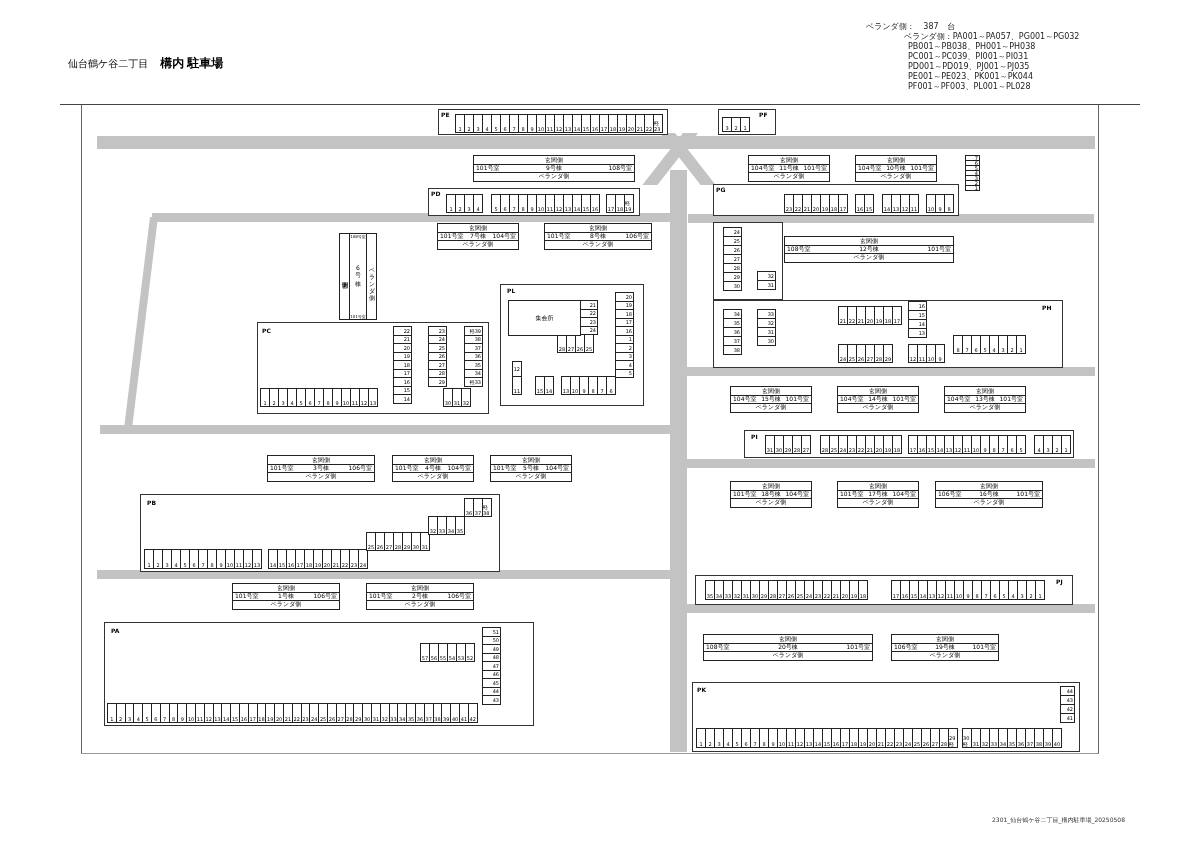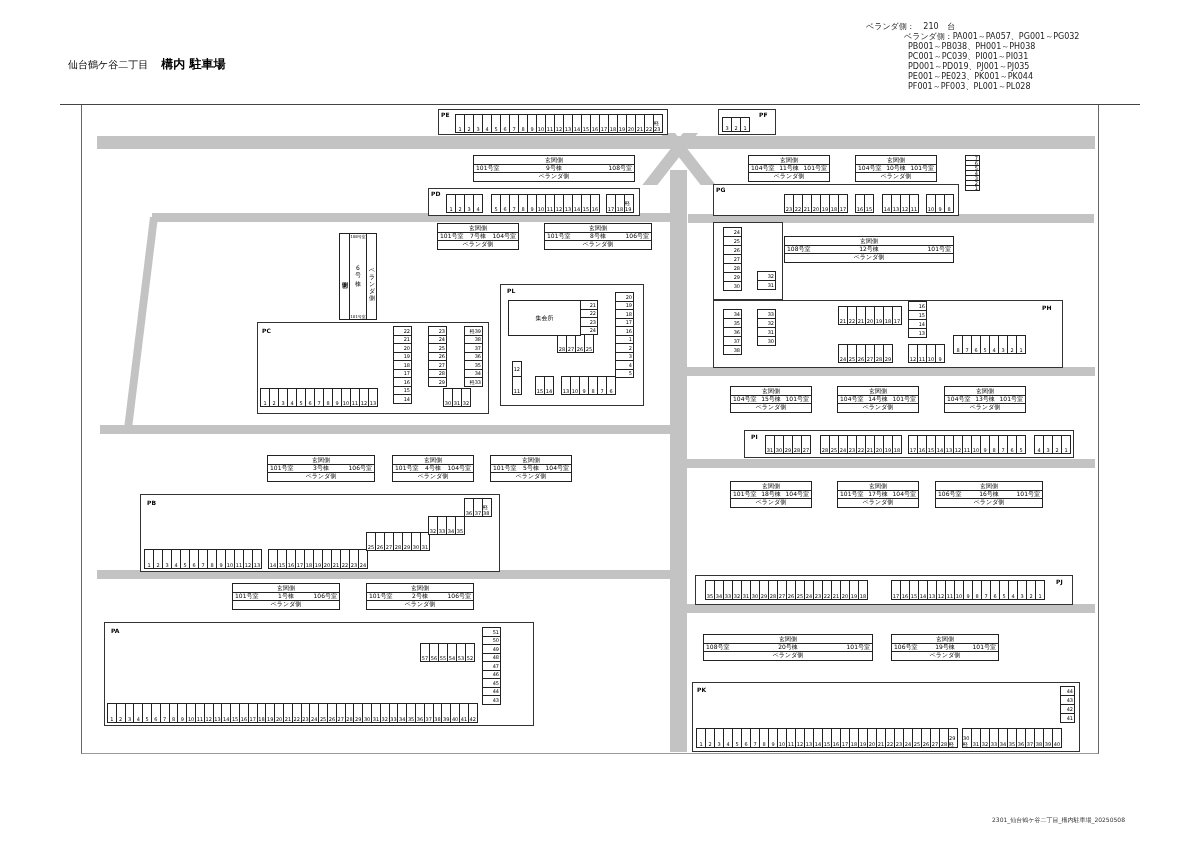--- a/index.html
+++ b/index.html
@@ -24,29 +24,29 @@
   .footer{font-size:6px;color:#333;}
   .hall{position:absolute;border:1px solid #222;background:#fff;font-size:6px;display:flex;align-items:center;justify-content:center;}
   .vbldg{position:absolute;border:1px solid #222;background:#fff;font-size:6px;display:flex;}
   .vbldg .col{display:flex;flex-direction:column;align-items:center;justify-content:center;writing-mode:vertical-rl;border-right:1px solid #222;}
   .vbldg .col:last-child{border-right:none;}
   .vbldg .mid{justify-content:space-between;writing-mode:horizontal-tb;flex-direction:column;}
 </style>
 </head>
 <body>
 
-<div class="abs" style="left:68px;top:53px;">
+<div class="abs" style="left:68px;top:53px;font-family:Liberation Serif, serif;">
   <span class="title-sub">仙台鶴ケ谷二丁目</span>
   <span class="title-main">構内 駐車場</span>
 </div>
 
 <div class="abs summary" style="left:866px;top:22px;">
   <div>
     <span>ベランダ側：</span>
-    <span style="margin-left:6px;">210</span>
+    <span style="margin-left:6px;">387</span>
     <span style="margin-left:6px;">台</span>
   </div>
   <div class="row2">
     <span>ベランダ側：</span><span>PA001～PA057、PG001～PG032</span>
   </div>
   <div class="rowN">PB001～PB038、PH001～PH038</div>
   <div class="rowN">PC001～PC039、PI001～PI031</div>
   <div class="rowN">PD001～PD019、PJ001～PJ035</div>
   <div class="rowN">PE001～PE023、PK001～PK044</div>
   <div class="rowN">PF001～PF003、PL001～PL028</div>

